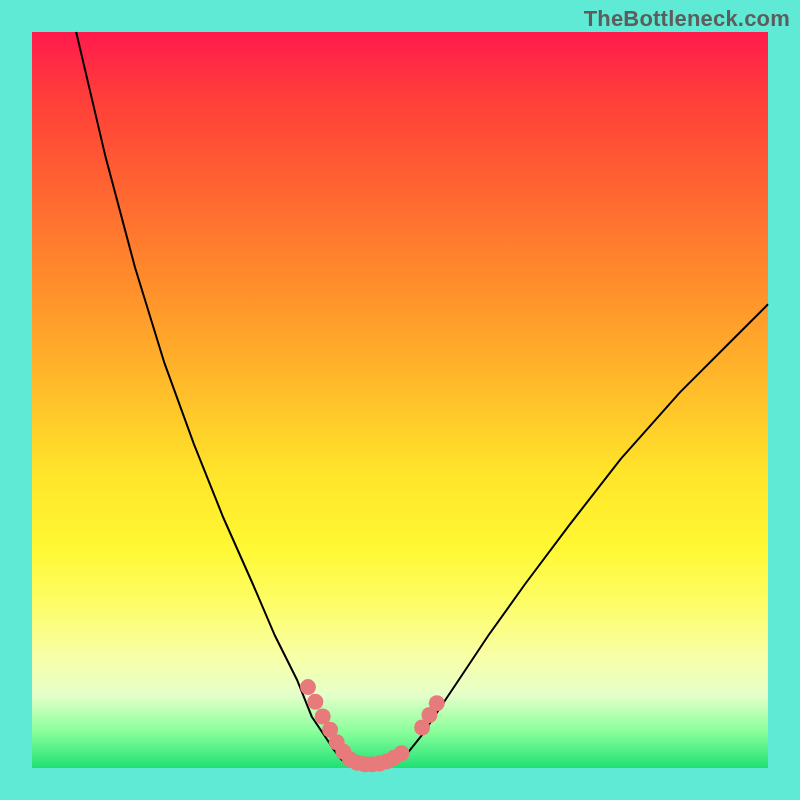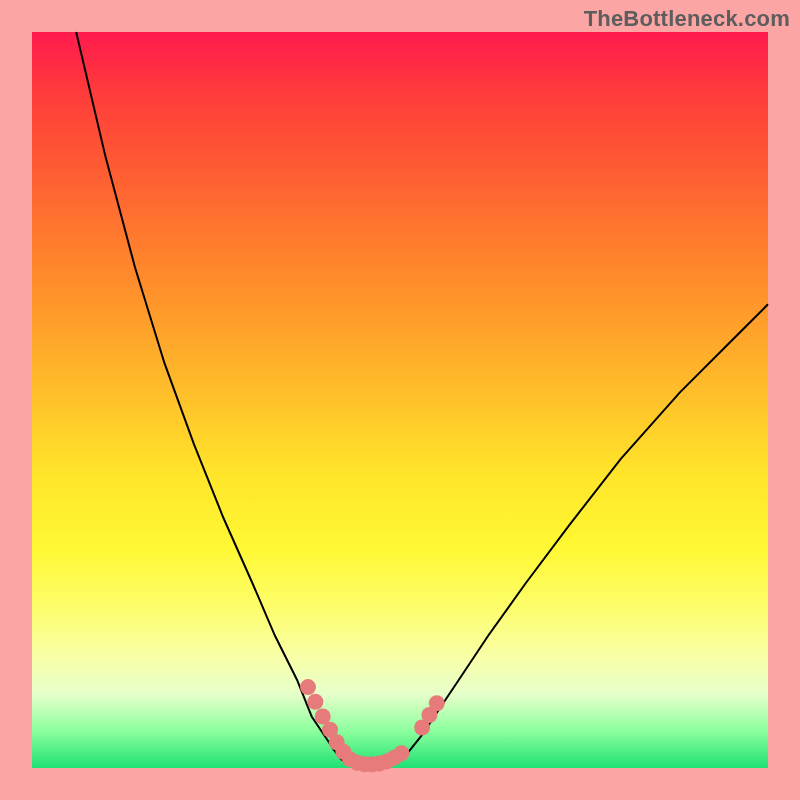--- a/index.html
+++ b/index.html
@@ -1,21 +1,21 @@
 <!DOCTYPE html>
 <html><head>
 <meta charset="utf-8">
 <style>
   * { margin: 0; padding: 0; box-sizing: border-box; }
   html, body { width: 800px; height: 800px; overflow: hidden; background: #000; }
   .stage {
     position: relative;
     width: 800px;
     height: 800px;
-    background: #fca5a5;
+    background: #5eead4;
   }
   .plot-area {
     position: absolute;
     left: 32px;
     top: 32px;
     width: 736px;
     height: 736px;
     background: linear-gradient(to bottom,
       #ff1a4d 0%,
       #ff3b3b 8%,

